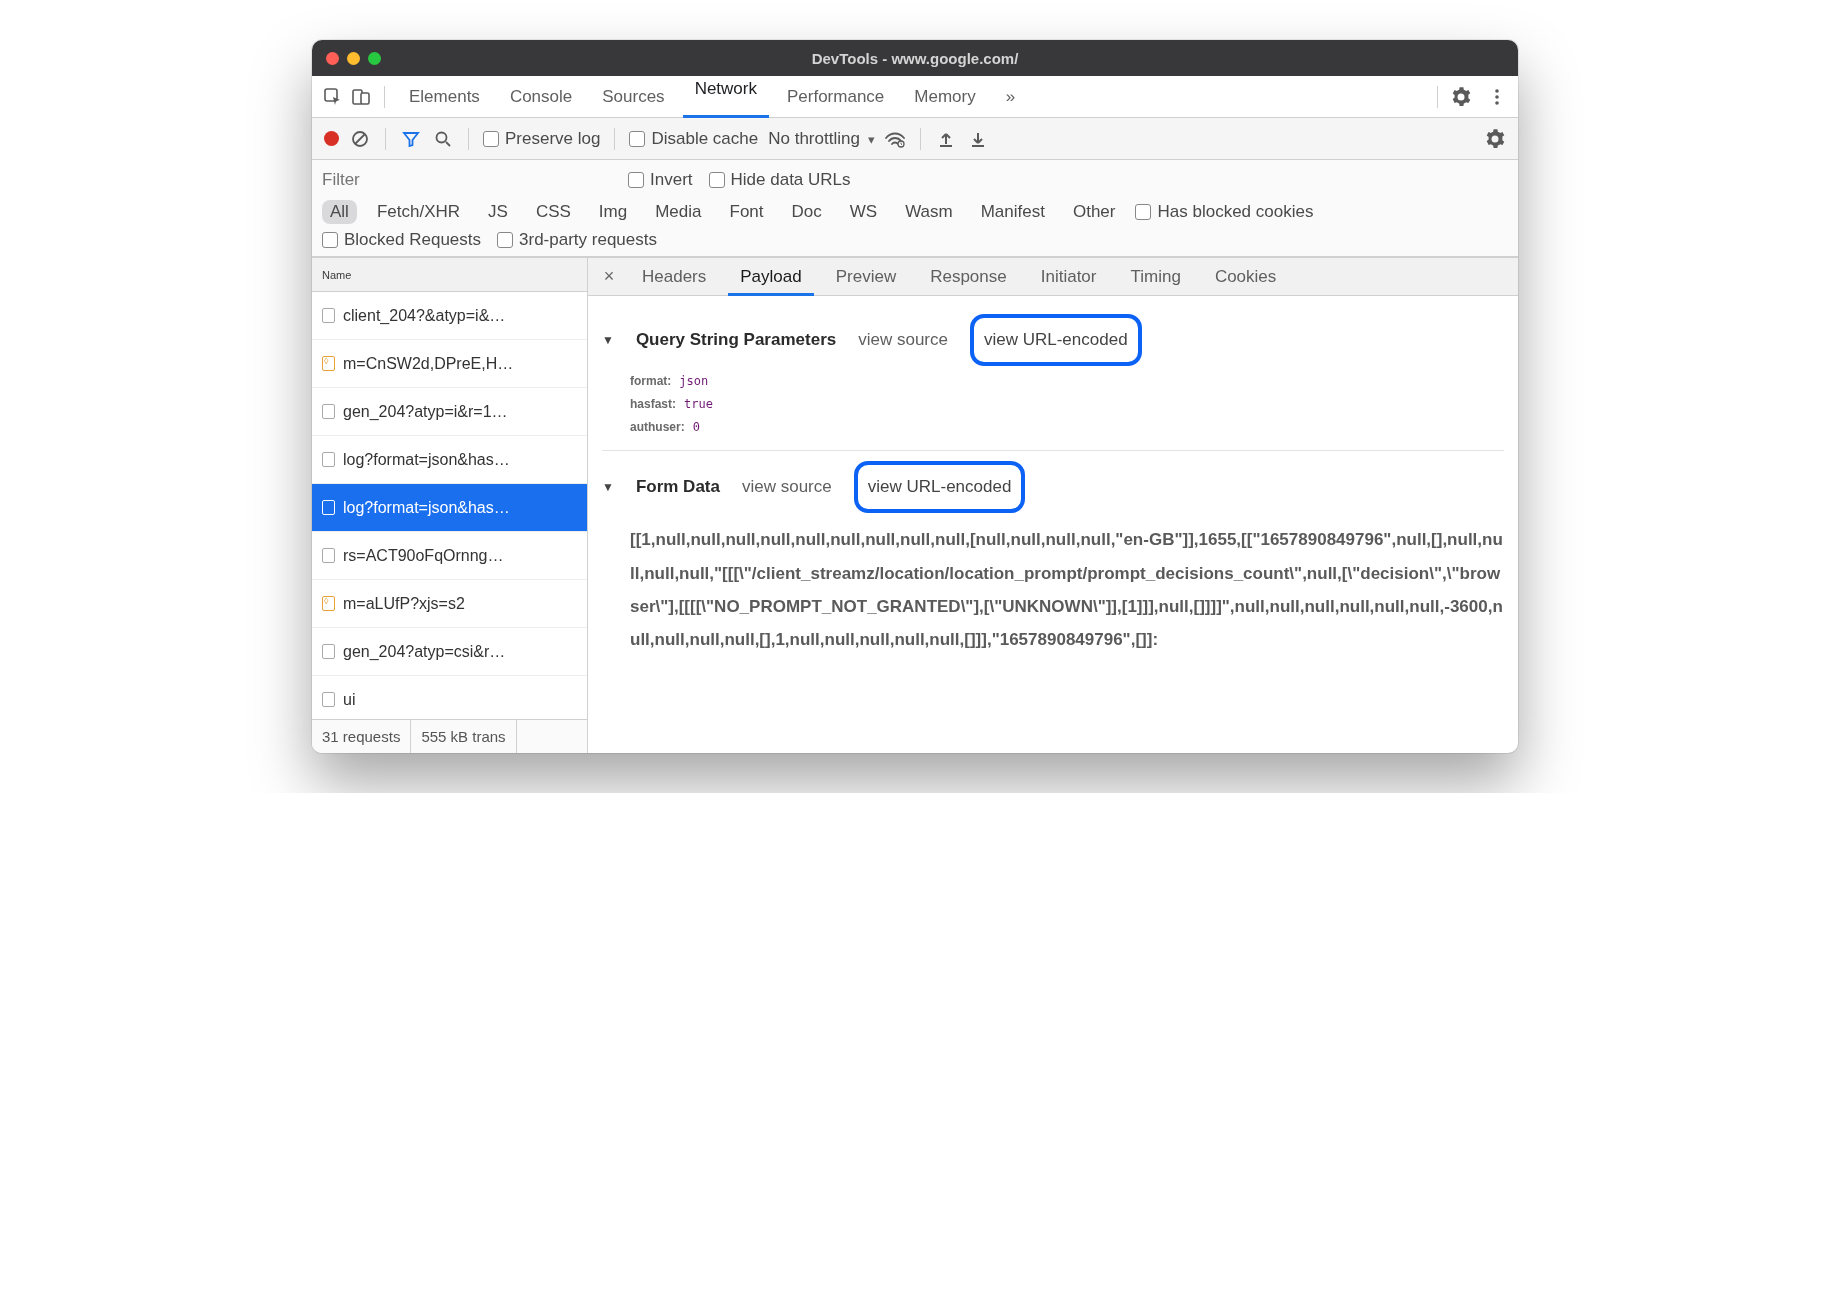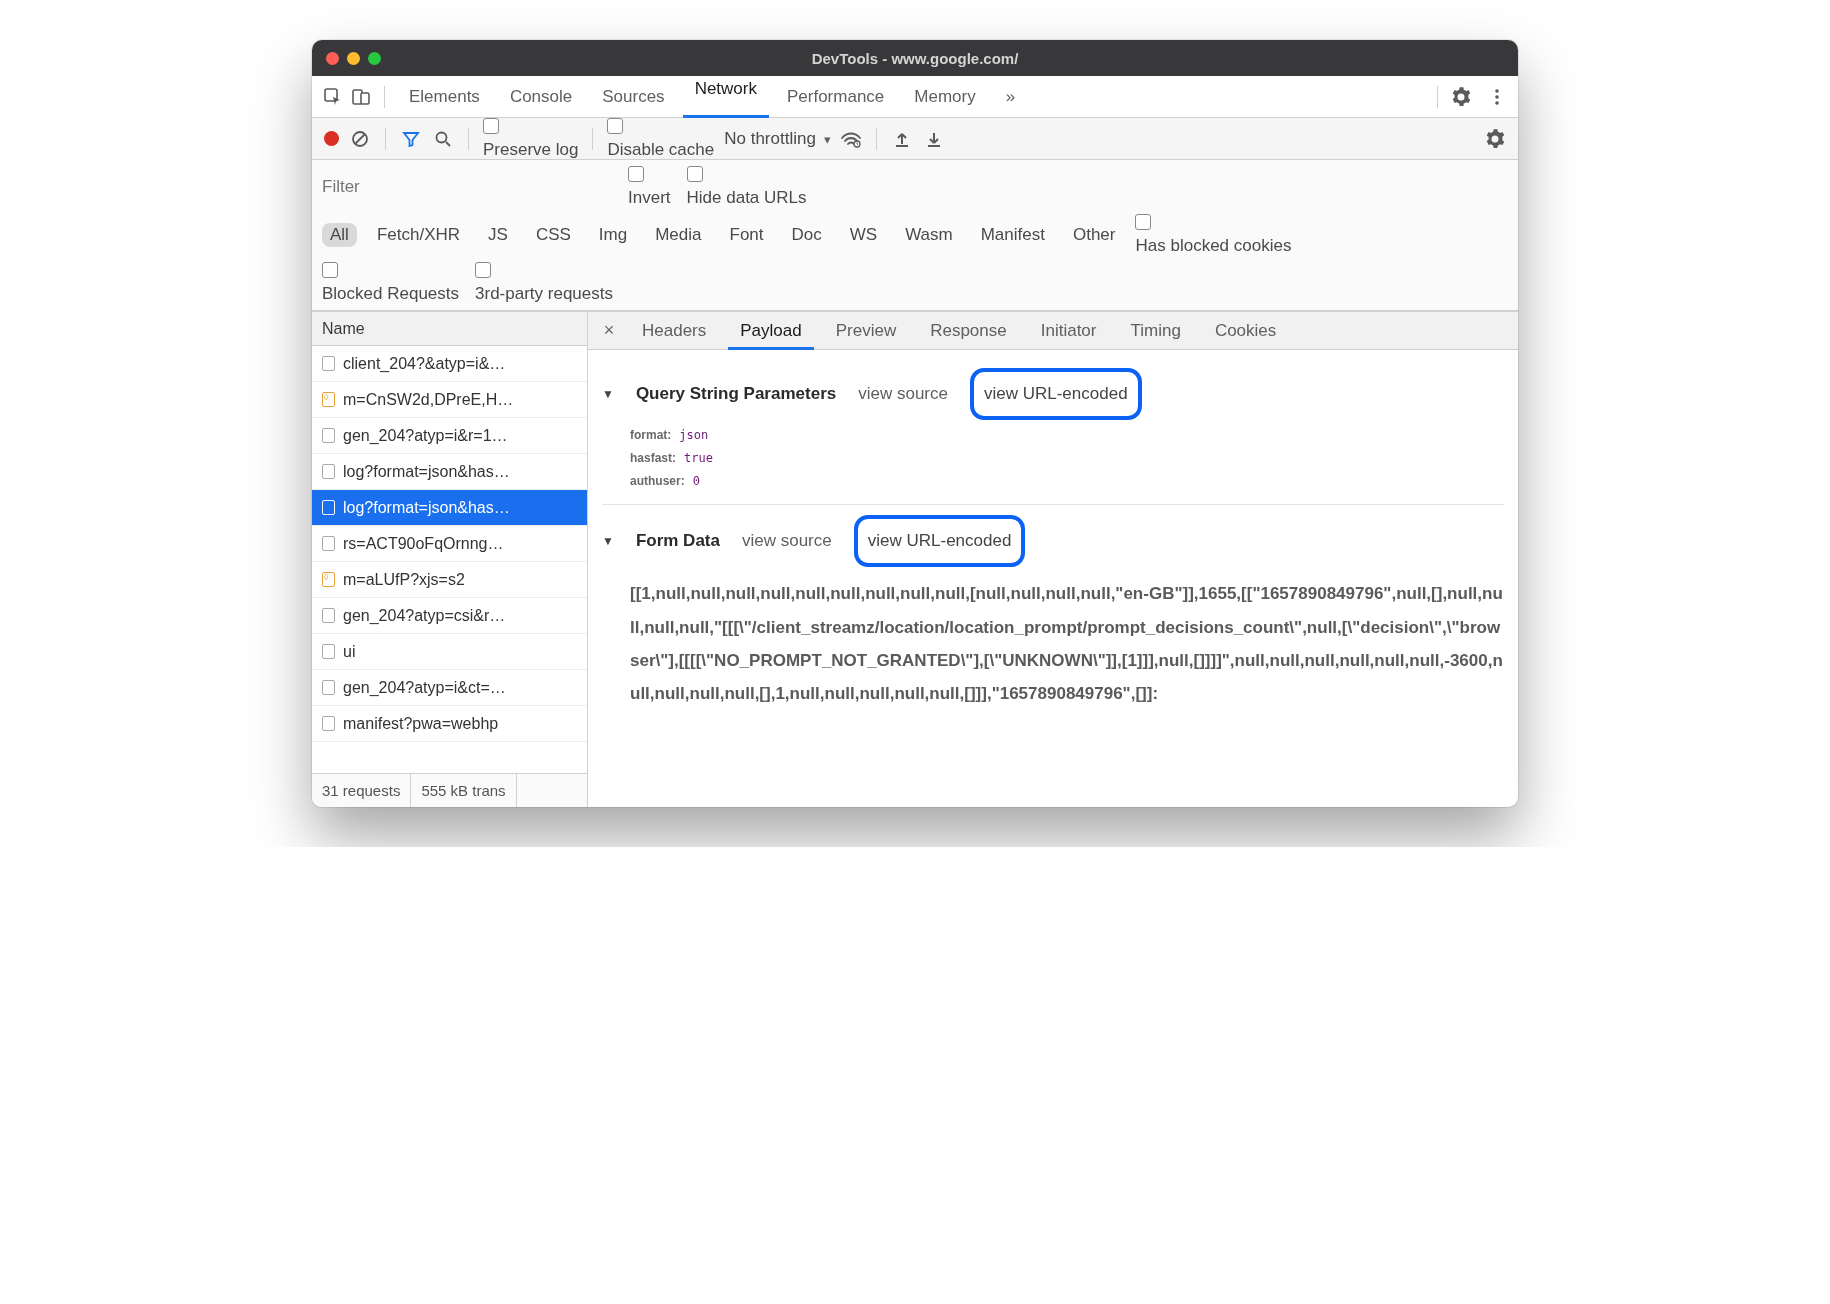--- a/index.html
+++ b/index.html
@@ -56,43 +56,43 @@
   .toolbar {
     height: 42px;
     border-bottom: 1px solid #d0d0d0;
     display:flex; align-items:center;
     padding: 0 12px; gap: 10px; font-size: 17px; color:#5f5f5f;
     background:#f5f5f5;
   }
   .dot-rec { width:15px; height:15px; border-radius:50%; background:#d93025;}
   .tbic { width:22px; height:22px; display:flex; align-items:center; justify-content:center; color:#5f5f5f;}
   .tbsep { width:1px; height:22px; background:#cfcfcf; margin:0 4px;}
-  .cbx { display:flex; align-items:flex-start; gap:6px; color:#4a4a4a;flex-direction:column;}
+  .cbx { display:flex; align-items:center; gap:6px; color:#4a4a4a;}
   .fake-checkbox { width:16px; height:16px; border:1.5px solid #888; border-radius:3px; background:#fff; }
   .toolbar .dropdown { display:flex; align-items:center; gap:8px; color:#4a4a4a;}
   .caret-down::after { content:"▾"; color:#5f5f5f; font-size:13px;}
 
   .filterbar {
     border-bottom: 1px solid #d0d0d0;
     padding: 6px 10px 6px 10px;
     background:#fafafa;
     display:flex; flex-direction:column; gap:6px;
     font-size:17px; color:#4a4a4a;
   }
   .filter-row { display:flex; align-items:center; gap:16px; flex-wrap:wrap;}
   .filter-input { width: 290px; height:28px; border:none; background:transparent; font-size:17px; color:#999; outline:none;}
   .chipset { display:flex; gap:12px; flex-wrap:wrap; align-items:center;}
   .chip { padding:2px 8px; border-radius:8px; cursor:pointer;}
   .chip.active { background:#d9d9db; }
 
   .content { display:flex; height: 496px; border-top:1px solid #d0d0d0;}
   .sidebar { width: 276px; border-right:1px solid #d0d0d0; display:flex; flex-direction:column; background:#fff;}
-  .sidebar-header { height:34px; background:#f1f1f1; border-bottom:1px solid #d0d0d0; display:flex; align-items:center; padding:0 10px; font-size:16px; color:#3a3a3a;}
+  .sidebar-header { height:34px; background:#f1f1f1; border-bottom:1px solid #d0d0d0; display:flex; align-items:center; padding:0 10px; font-size:11px; color:#3a3a3a;}
   .req-list { flex:1; overflow:hidden; }
-  .req-row { display:flex; align-items:center; gap:8px; height:36px; padding:0 10px; font-size:16px; color:#333; border-bottom:1px solid #eee; white-space:nowrap; overflow:hidden; text-overflow:ellipsis; cursor:pointer;}
+  .req-row { display:flex; align-items:center; gap:8px; height:48px; padding:0 10px; font-size:16px; color:#333; border-bottom:1px solid #eee; white-space:nowrap; overflow:hidden; text-overflow:ellipsis; cursor:pointer;}
   .req-row.selected { background:#1a6fef; color:#fff;}
   .req-row.selected .doc-icon { border-color:#fff;}
   .doc-icon { width:13px; height:15px; border:1.5px solid #aaa; border-radius:2px; flex-shrink:0;}
   .doc-icon.script { border-color:#e8a23b; position:relative;}
   .doc-icon.script::after { content:"◊"; color:#e8a23b; font-size:9px; position:absolute; left:1px; top:-1px;}
   .req-row .label{ overflow:hidden; text-overflow:ellipsis; }
   .sidebar-footer { height:34px; border-top:1px solid #d0d0d0; background:#fafafa; display:flex; align-items:flex-start; font-size:15px; color:#555;}
   .sidebar-footer .cell { padding:0 10px; border-right:1px solid #d0d0d0; height:100%; display:flex; align-items:center;}
 
   .detail { flex:1; display:flex; flex-direction:column; overflow:hidden;}

